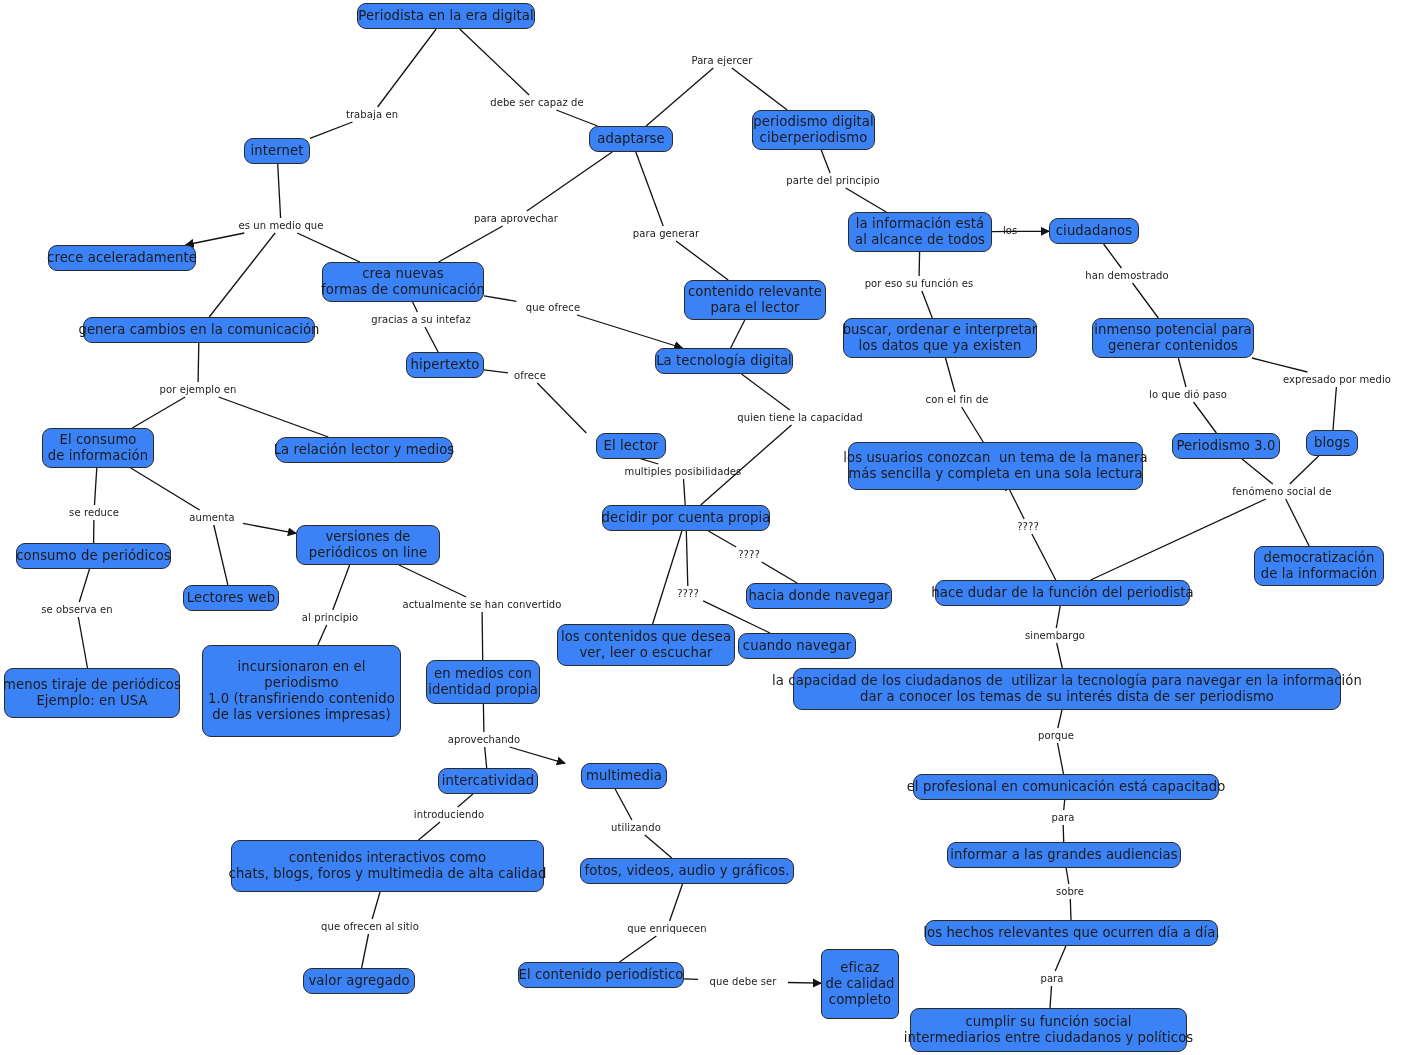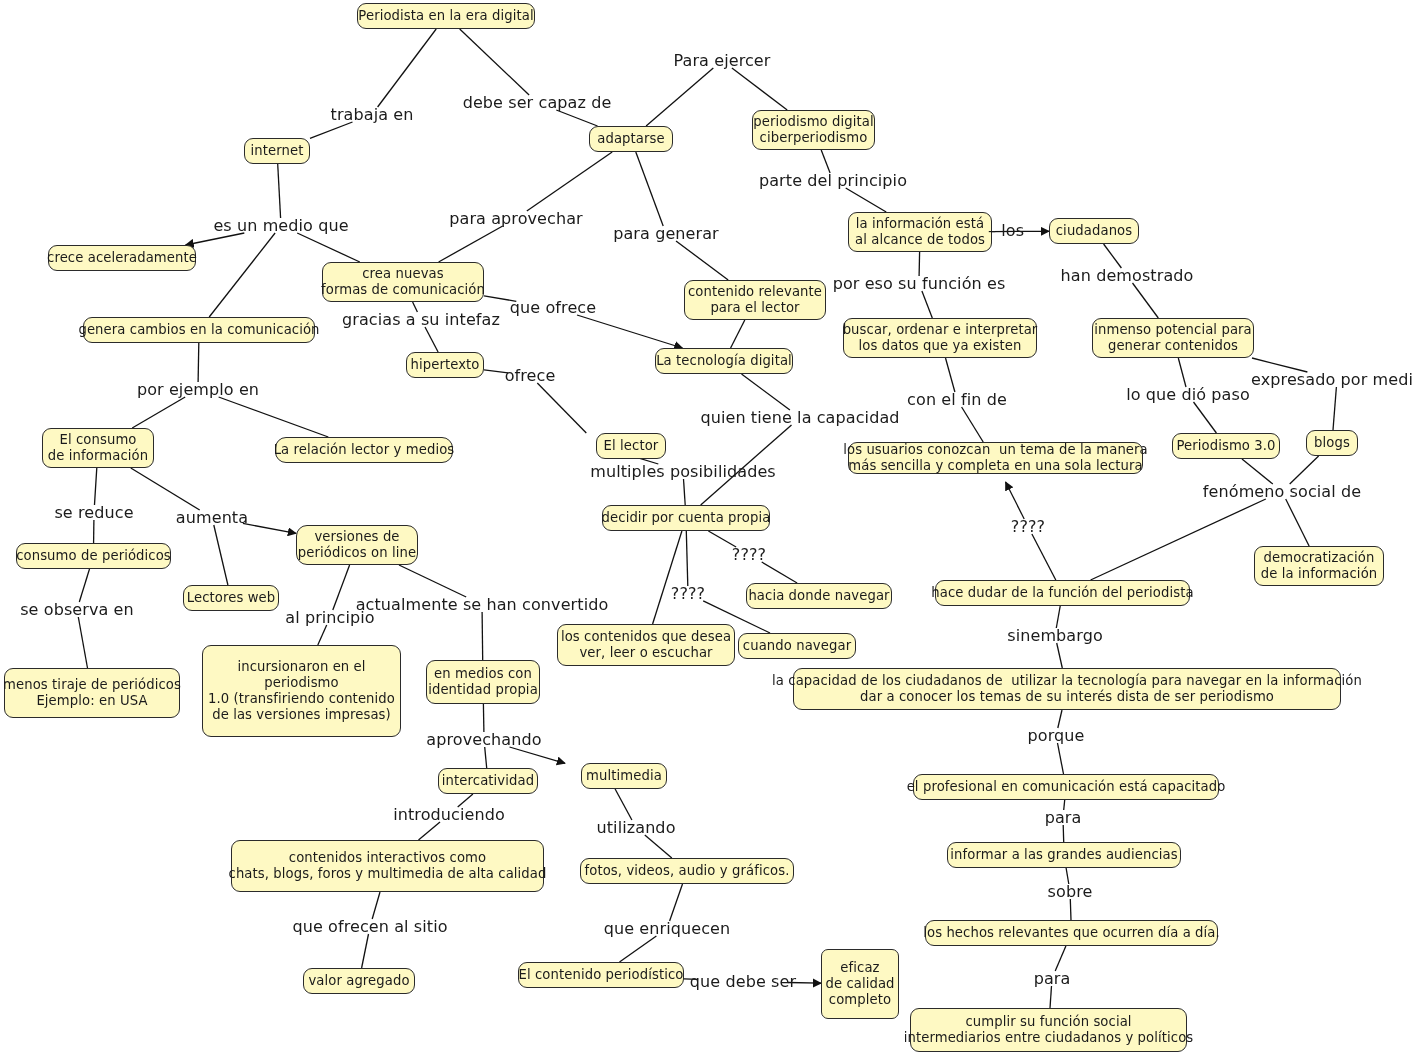--- a/index.html
+++ b/index.html
@@ -8,39 +8,39 @@
     position:relative;
     width:1413px;height:1055px;
     background:#ffffff;
     font-family:"DejaVu Sans","Liberation Sans",sans-serif;
     overflow:hidden;
   }
   #edges{position:absolute;left:0;top:0;width:1413px;height:1055px;pointer-events:none;}
   .node{
     position:absolute;
     box-sizing:border-box;
-    background:#fef9c3;
+    background:#3b82f6;
     border:1.4px solid #2b2b2b;
     border-radius:9px;
     color:#1b1b1b;
     font-size:13.2px;
     line-height:16px;
     text-align:center;
     display:flex;
     align-items:center;
     justify-content:center;
     padding:2px 7px;
     white-space:pre;
     letter-spacing:0.1px;
   }
   .node.sq{border-radius:7px;}
   .lbl{
     position:absolute;
     color:#1b1b1b;
-    font-size:16px;
+    font-size:10px;
     line-height:15px;
     white-space:pre;
     text-align:center;
     transform:translateX(-50%);
     letter-spacing:0.1px;
   }
 </style>
 </head>
 <body>
 
@@ -158,26 +158,26 @@
       <div class="node" style="left: 406px; top: 352px; width: 78px; height: 26px;">hipertexto</div>
       <div class="node" style="left: 655px; top: 348px; width: 138px; height: 26px;">La tecnología digital</div>
       <div class="node" style="left: 843px; top: 318px; width: 194px; height: 40px;">buscar, ordenar e interpretar
 los datos que ya existen</div>
       <div class="node" style="left: 1092px; top: 318px; width: 162px; height: 40px;">inmenso potencial para
 generar contenidos</div>
       <div class="node" style="left: 42px; top: 428px; width: 112px; height: 40px;">El consumo
 de información</div>
       <div class="node" style="left: 275px; top: 437px; width: 178px; height: 26px; border-radius: 11px;">La relación lector y medios</div>
       <div class="node" style="left: 564px; top: 433px; width: 70px; height: 26px; margin-left: 32px;">El lector</div>
-      <div class="node" style="left: 848px; top: 442px; width: 295px; height: 32px;">los usuarios conozcan  un tema de la manera
+      <div class="node" style="left: 848px; top: 442px; width: 295px; height: 48px;">los usuarios conozcan  un tema de la manera
 más sencilla y completa en una sola lectura</div>
       <div class="node" style="left: 1172px; top: 433px; width: 108px; height: 26px;">Periodismo 3.0</div>
       <div class="node" style="left: 1306px; top: 430px; width: 52px; height: 26px;">blogs</div>
       <div class="node" style="left: 16px; top: 543px; width: 155px; height: 26px;">consumo de periódicos</div>
-      <div class="node" style="left: 296px; top: 525px; width: 122px; height: 40px; border-radius: 11px;">versiones de
+      <div class="node" style="left: 296px; top: 525px; width: 144px; height: 40px;">versiones de
 periódicos on line</div>
       <div class="node" style="left: 602px; top: 505px; width: 168px; height: 26px;">decidir por cuenta propia</div>
       <div class="node" style="left: 1254px; top: 546px; width: 130px; height: 40px;">democratización
 de la información</div>
       <div class="node" style="left: 183px; top: 585px; width: 96px; height: 26px;">Lectores web</div>
       <div class="node" style="left: 746px; top: 583px; width: 146px; height: 26px;">hacia donde navegar</div>
       <div class="node" style="left: 935px; top: 580px; width: 255px; height: 26px;">hace dudar de la función del periodista</div>
       <div class="node" style="left: 4px; top: 668px; width: 176px; height: 50px;">menos tiraje de periódicos
 Ejemplo: en USA</div>
       <div class="node" style="left: 202px; top: 645px; width: 199px; height: 92px;">incursionaron en el

